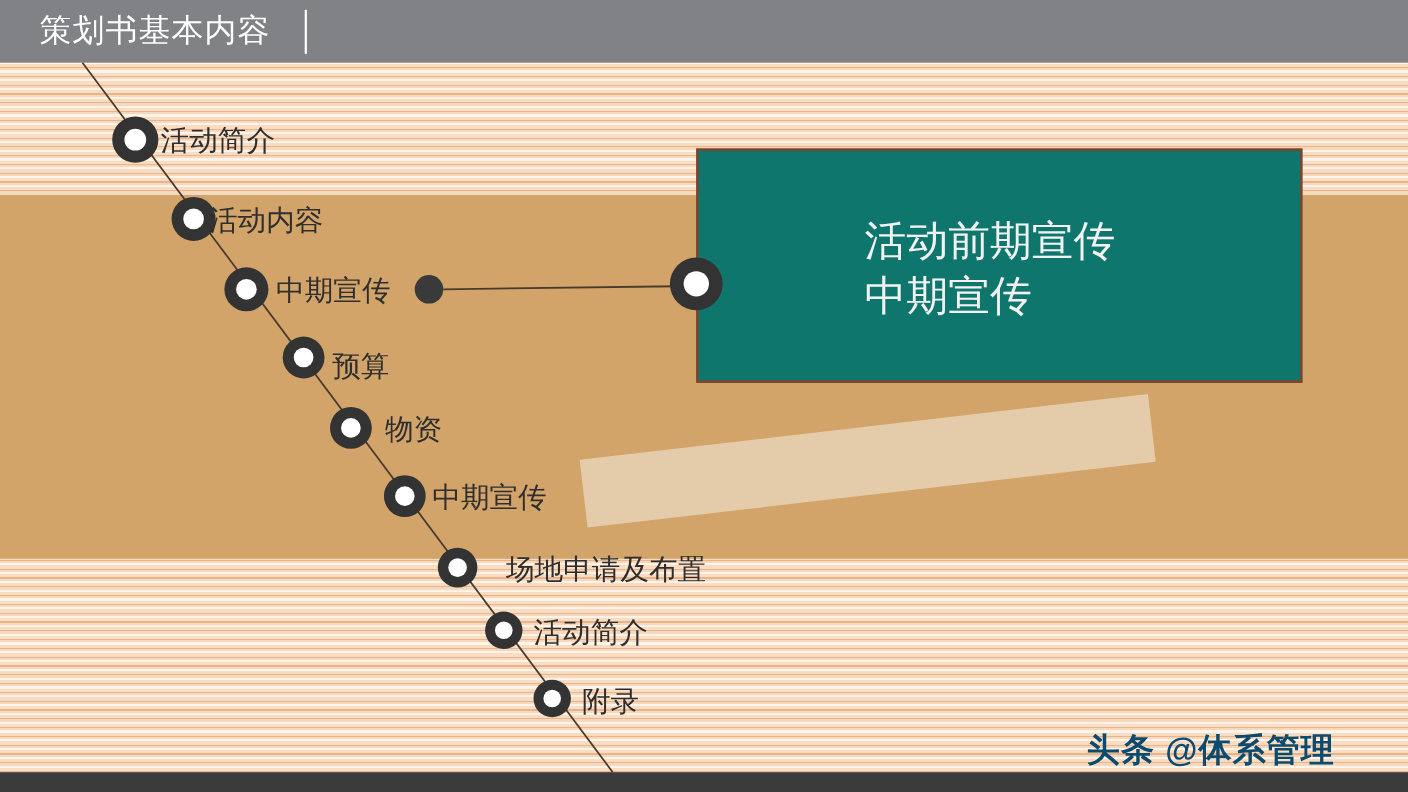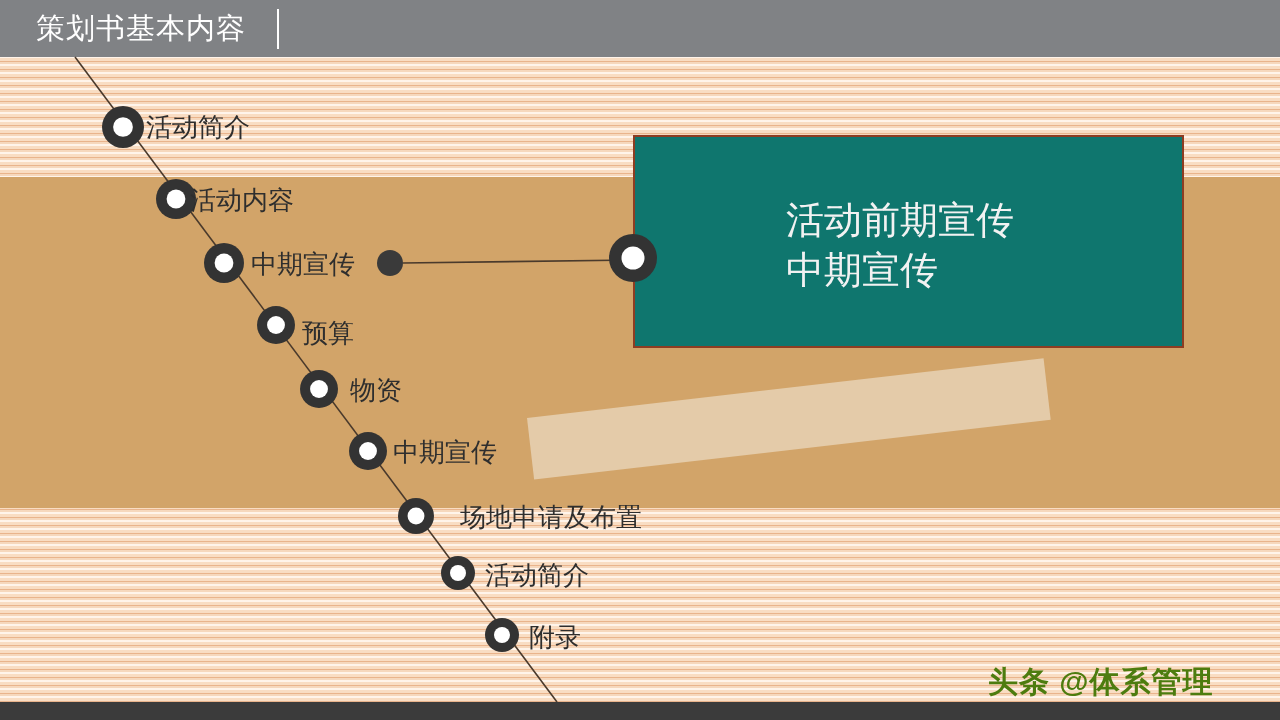--- a/index.html
+++ b/index.html
@@ -137,21 +137,21 @@
   }
   .panel-line { display: block; }
 
   
   .watermark {
     position: absolute;
     left: 988px;
     top: 662px;
     font-size: 30px;
     font-weight: bold;
-    color: #4d7c0f;
+    color: #0c4a6e;
     white-space: nowrap;
     letter-spacing: 1px;
   }
 </style>
 </head>
 <body>
 
 <div id="slide">
 
   <div class="stripes"></div>

